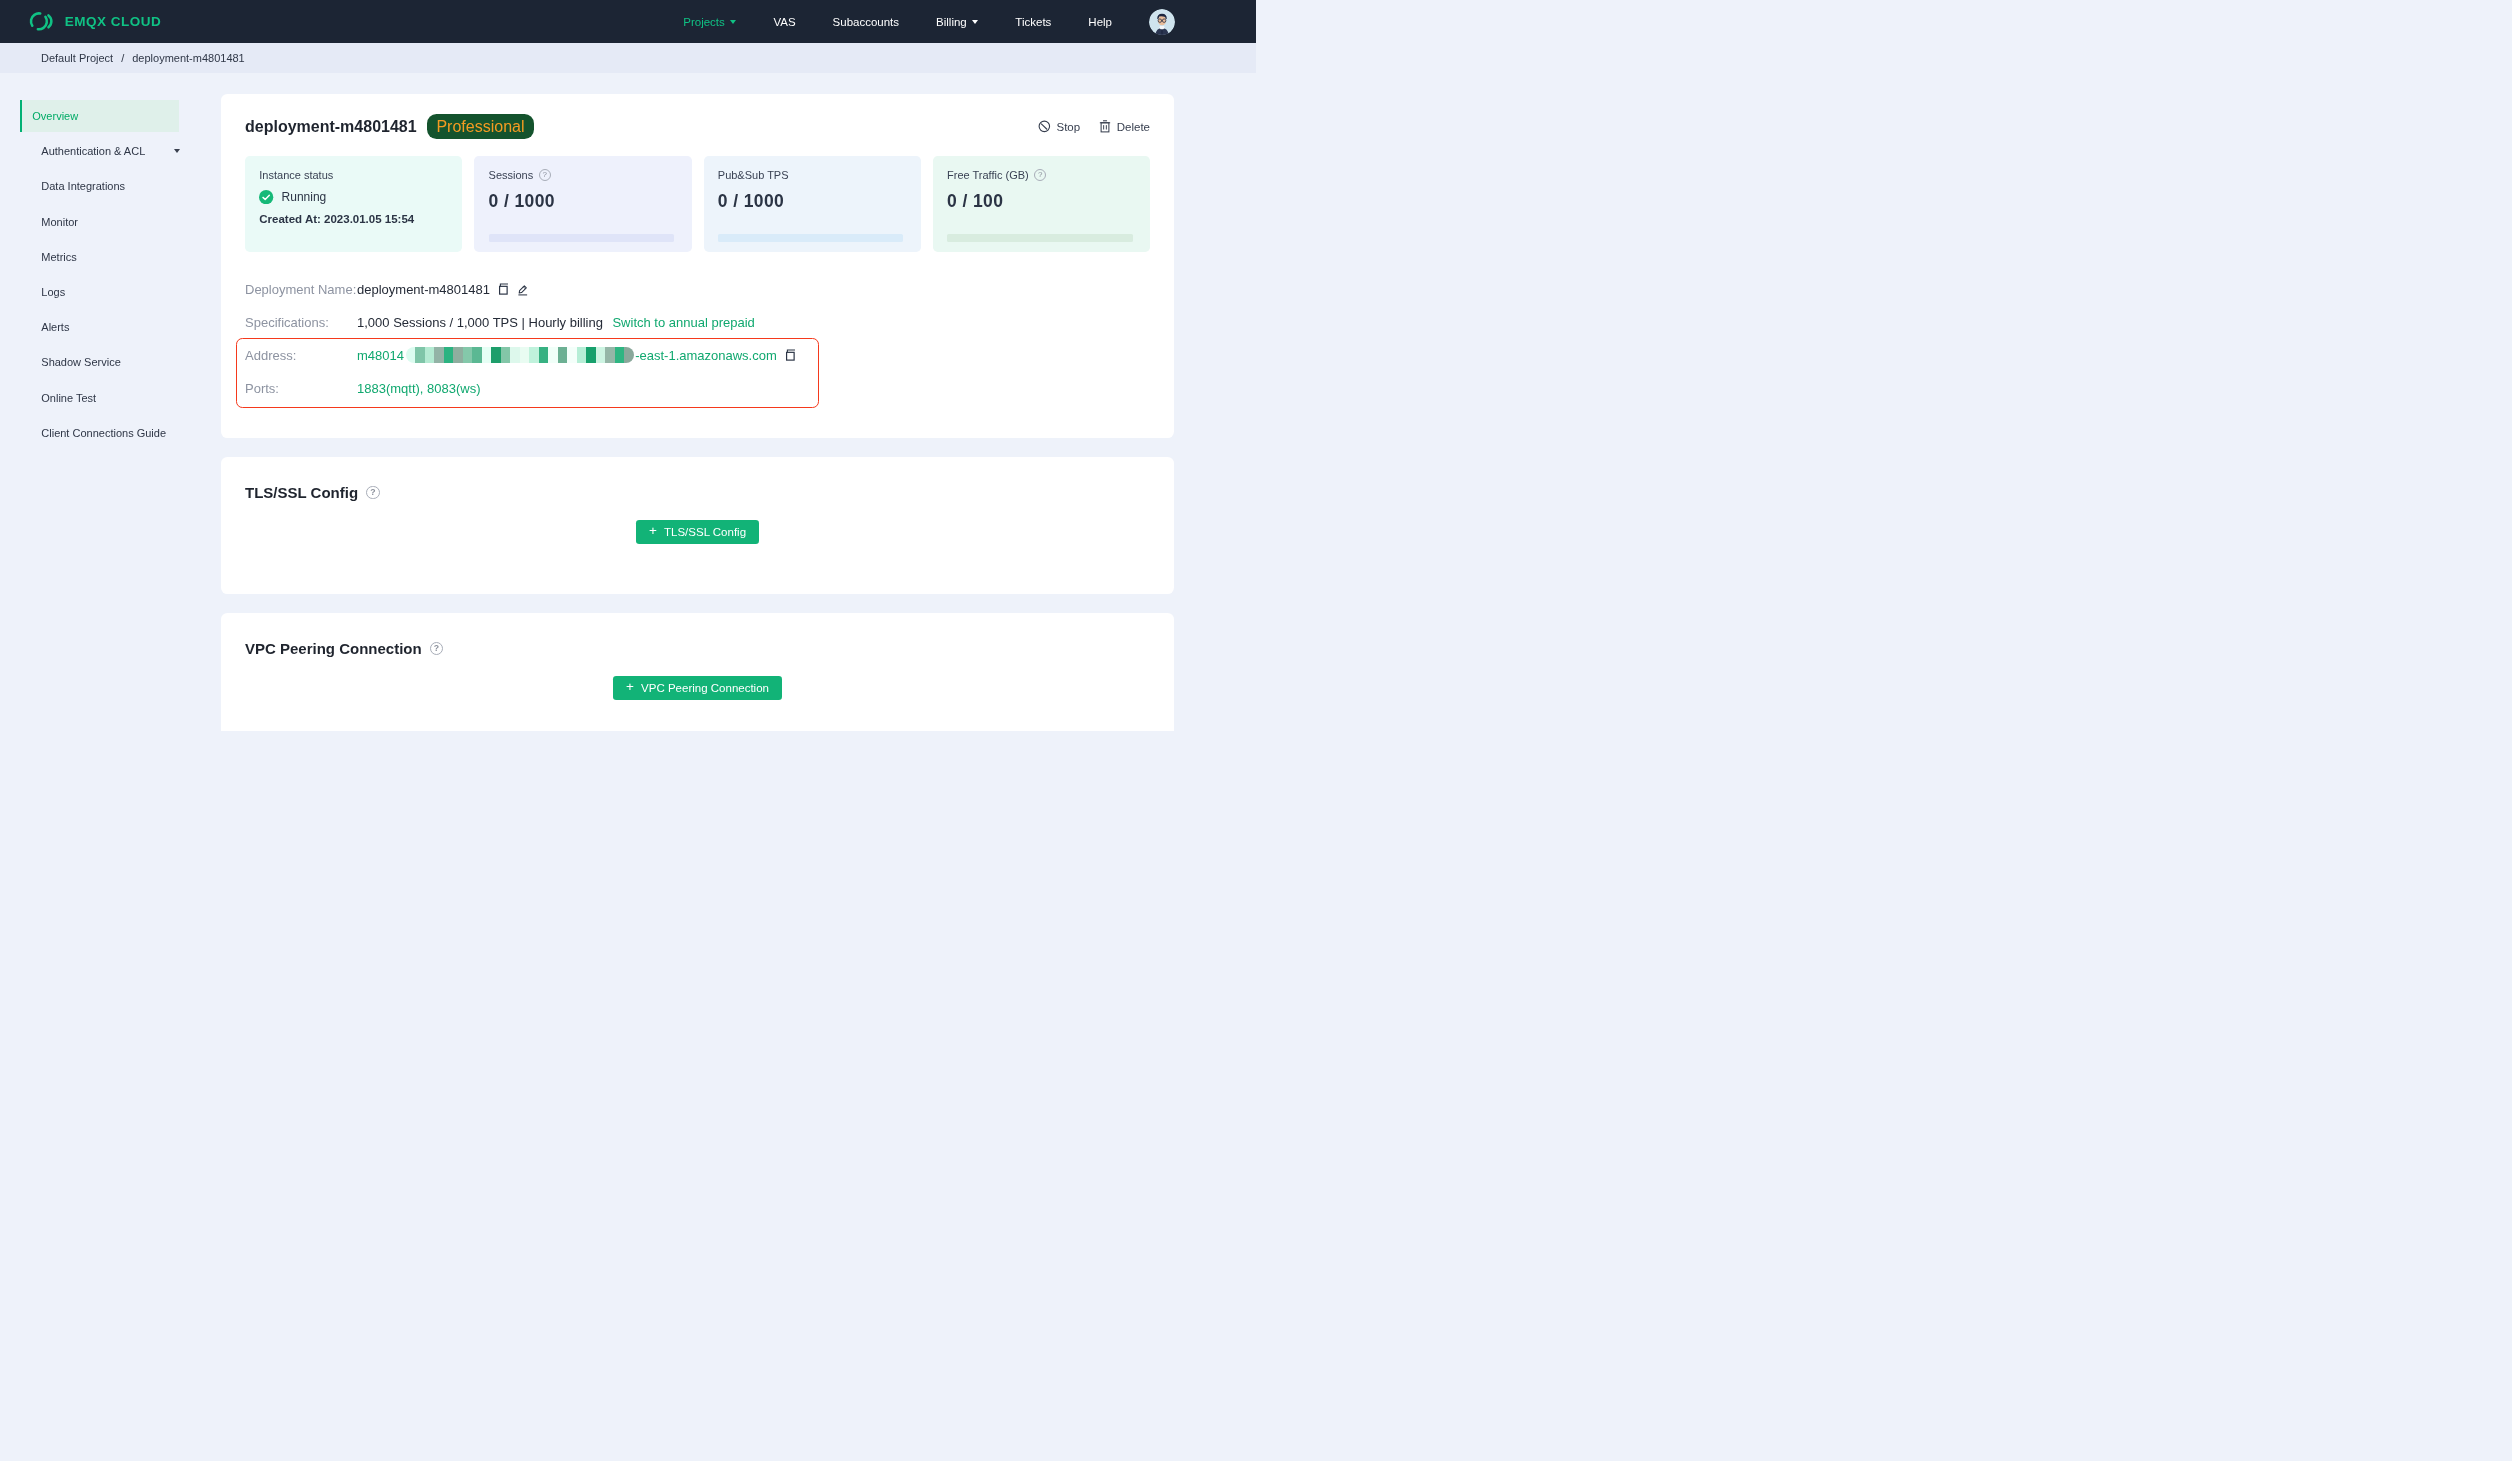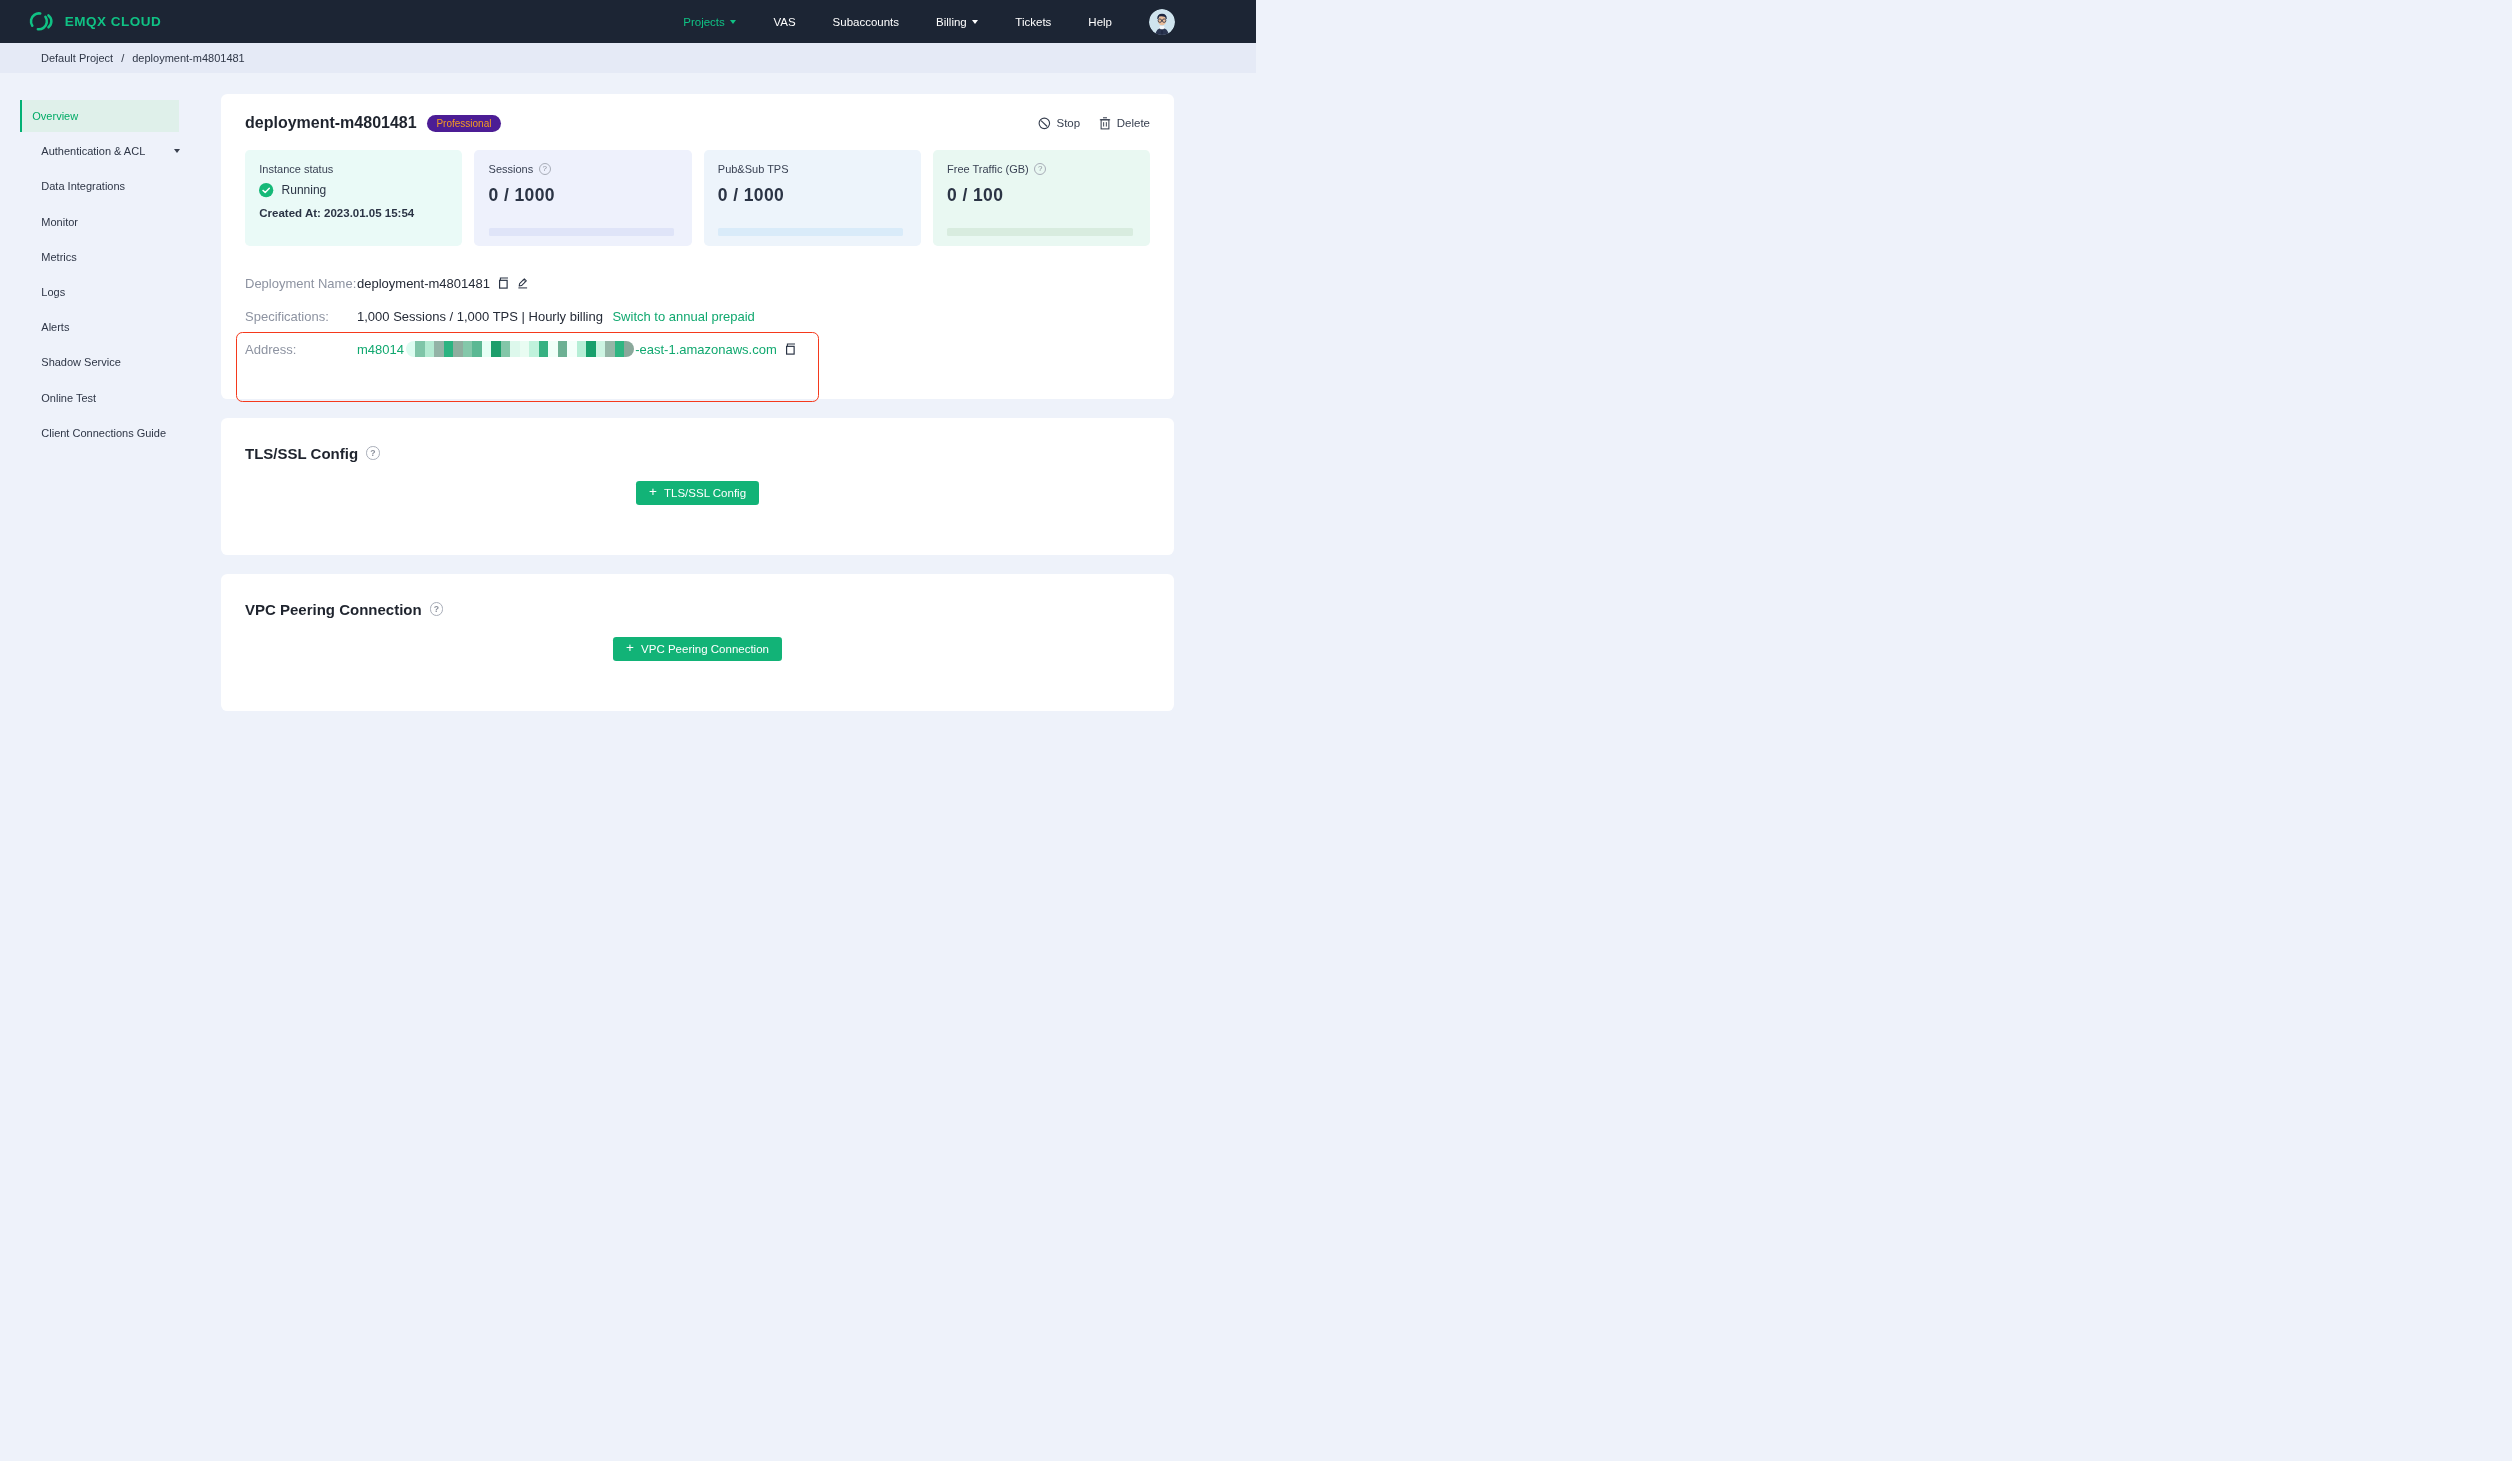--- a/index.html
+++ b/index.html
@@ -32,21 +32,21 @@
   .side-caret { width:0; height:0; border-left:3.2px solid transparent; border-right:3.2px solid transparent;
     border-top:4px solid #39404e; margin-left:auto; margin-right:8px; }
 
   .main { flex:1; padding:20.7px 0 0 30px; }
   .card { background:#ffffff; border-radius:6.4px; width:953px; }
   .card.overview-card { padding:20.7px 24px 33px 24px; margin-bottom:19px; }
 
   
   .title-row { display:flex; align-items:center; }
   .deploy-title { font-size:16px; font-weight:700; color:#1f242e; }
-  .badge { margin-left:10.3px; background:#4c1d95; color:#f59b22; font-size:10px;
+  .badge { margin-left:10.3px; background:#14532d; color:#f59b22; font-size:16px;
     padding:3.2px 9.5px; border-radius:9.5px; }
   .actions { margin-left:auto; display:flex; align-items:center; gap:19px; font-size:11.5px; color:#363e4e; }
   .action-btn { display:flex; align-items:center; gap:5.6px; cursor:pointer;text-align:right; }
 
   
   .status-row { display:flex; gap:12px; margin-top:17.5px; }
   .stat-card { flex:1; height:96px; border-radius:4.8px; padding:12.7px 14.3px; position:relative; }
   .stat-label { font-size:11px; color:#3a4254; display:flex; align-items:flex-start; gap:5.6px; }
   .stat-value { font-size:17.5px; font-weight:700; color:#2b3445; margin-top:10.3px; letter-spacing:0.4px; }
   .stat-bar { position:absolute; left:14.3px; right:17.5px; bottom:10.3px; height:8px; border-radius:1.6px; }
@@ -314,20 +314,26 @@
             <span style="margin-left:-5.6px;">-east-1.amazonaws.com</span>
             <span class="icon-btn">
               <svg width="12" height="12.7" viewBox="0 0 15 16" fill="none">
                 <path d="M4.2 4.2 V1.2 H13.8" stroke="#2b3445" stroke-width="1.3" fill="none"></path>
                 <rect x="3.2" y="4.2" width="9.5" height="9.8" stroke="#2b3445" stroke-width="1.5" fill="none"></rect>
               </svg>
             </span>
           </span>
         </div>
 
+        <div class="info-row">
+          <span class="info-label">Ports:</span>
+          <span class="info-value green-text">
+              <span>1883(mqtt), 8083(ws)</span>
+            </span>
+        </div>
       </div>
     </div>
 
     <div class="card section-card">
       <div class="section-title">
         <span>TLS/SSL Config</span>
         <span class="help-icon">?</span>
       </div>
       <div class="btn-row">
         <button class="green-btn">

